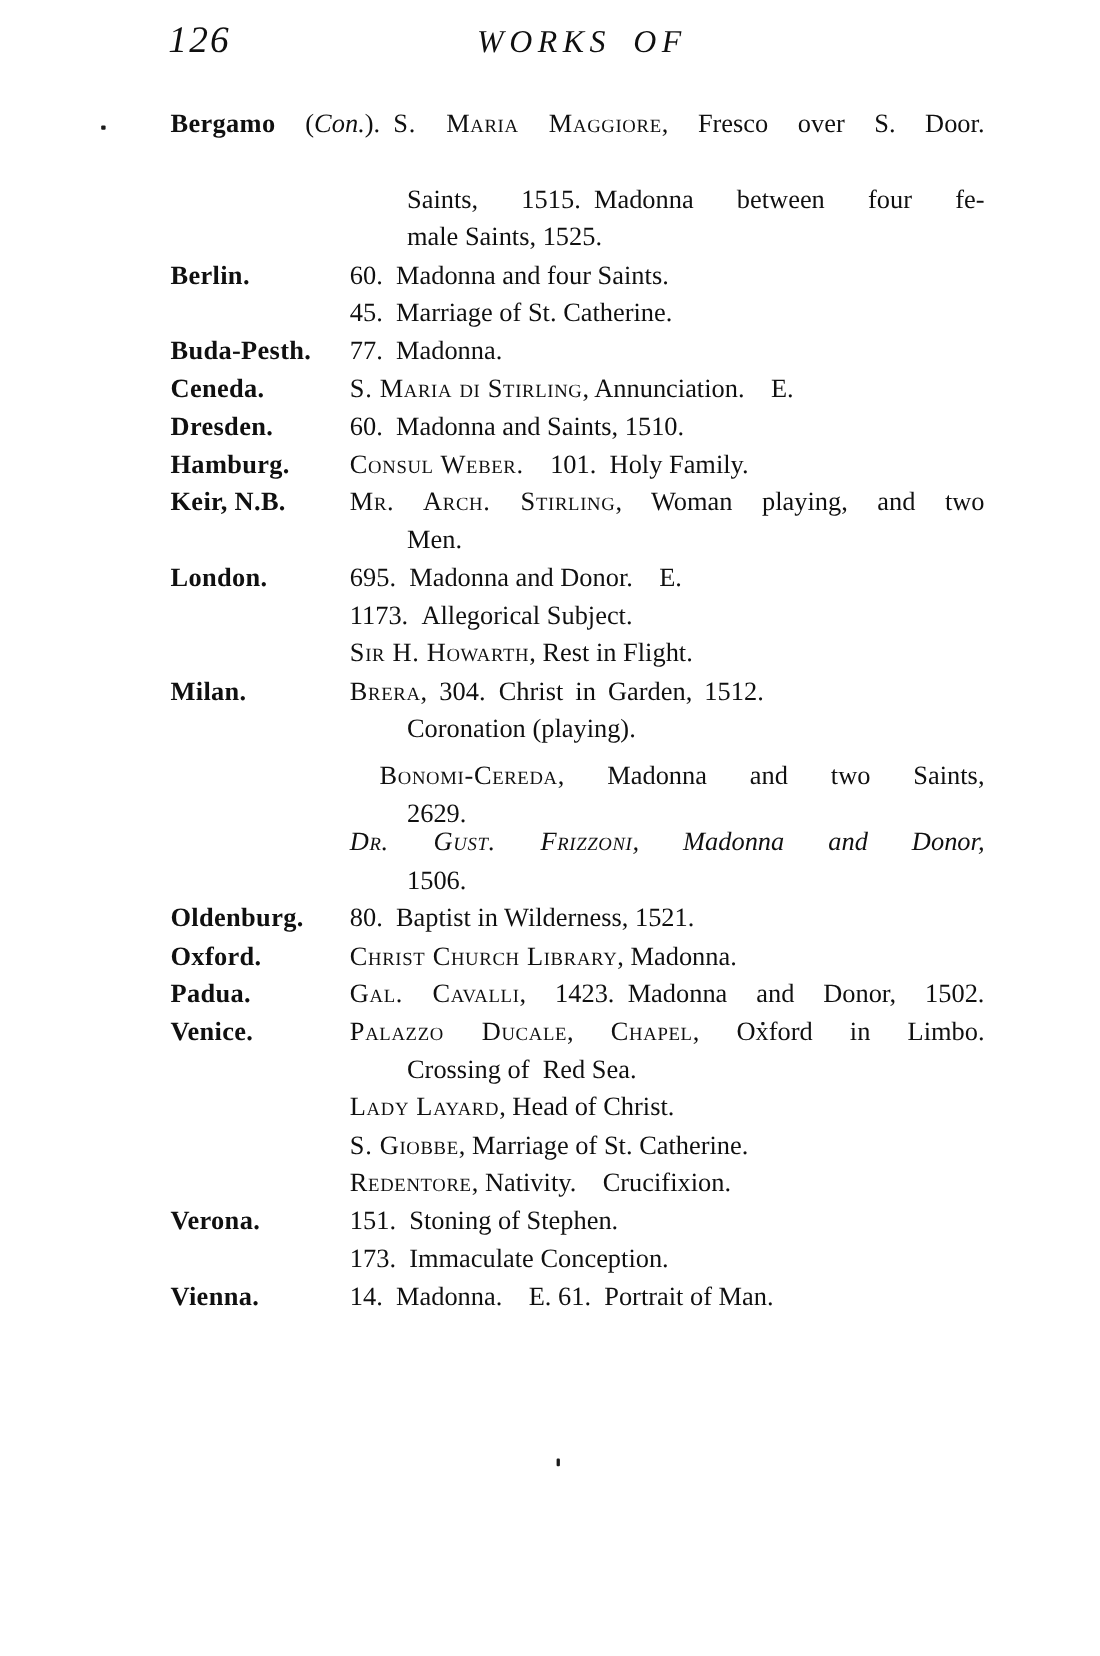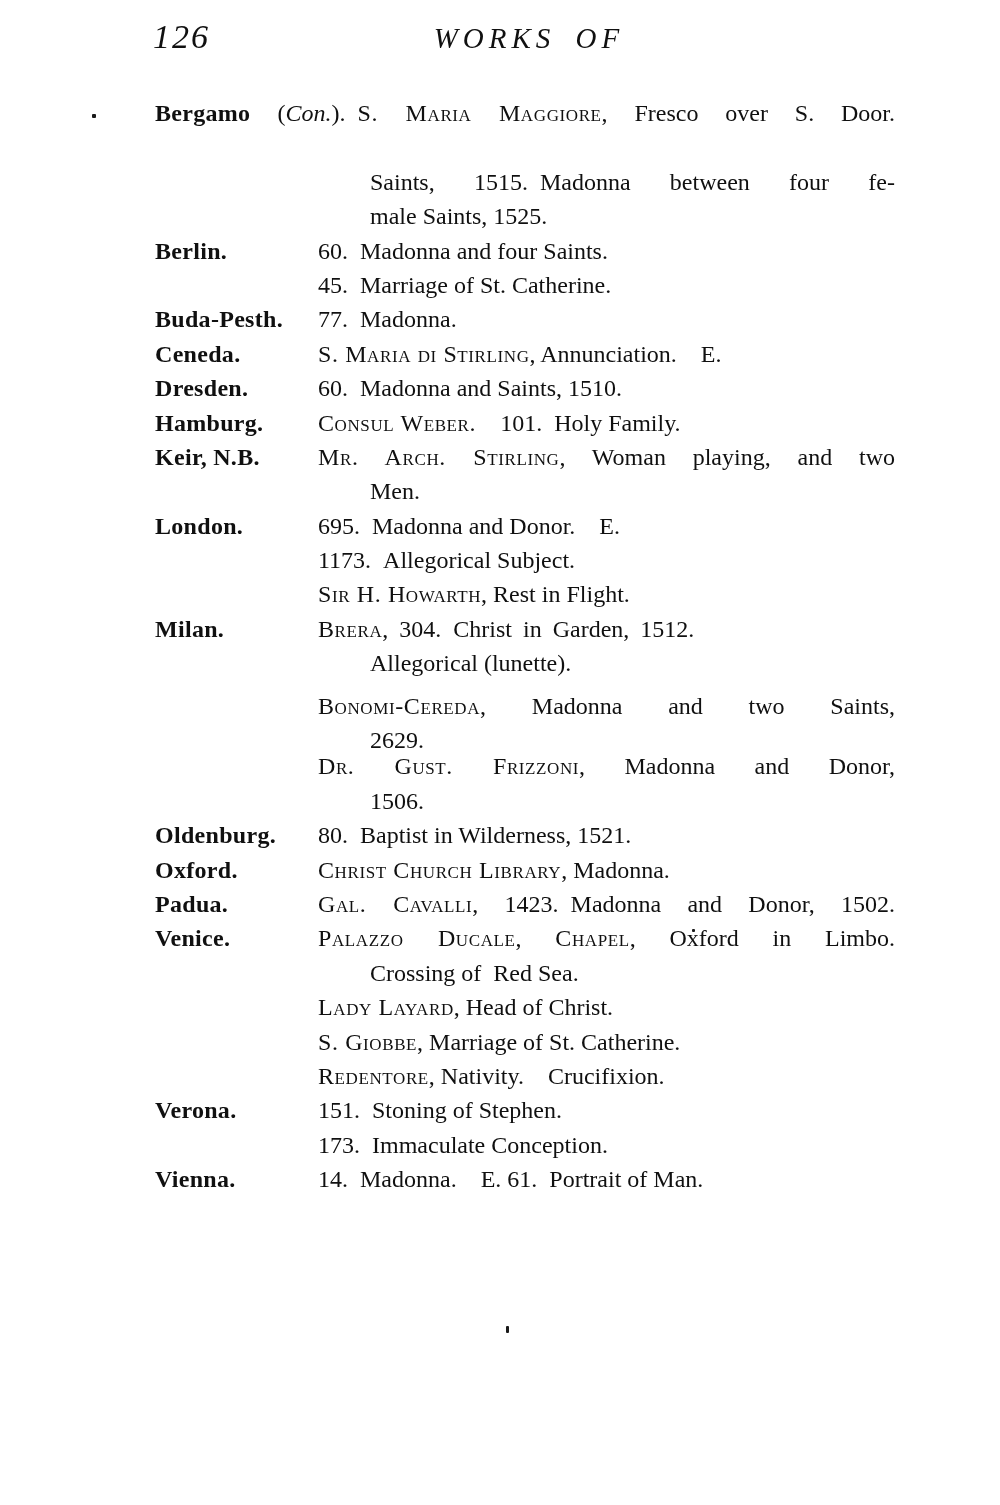--- a/index.html
+++ b/index.html
@@ -146,31 +146,31 @@
     <div class="row">
       <div class="label"></div>
       <div class="content"><span class="s-sc">Sir H. Howarth</span><span class="s-p">, Rest in Flight.</span></div>
     </div>
     <div class="row" style="word-spacing: 5px;">
       <div class="label"><span class="s-b">Milan.</span></div>
       <div class="content"><span class="s-sc">Brera</span><span class="s-p">, 304. Christ in Garden, 1512.</span></div>
     </div>
     <div class="row ind">
       <div class="label"></div>
-      <div class="content"><span class="s-p">Allegorical (lunette).</span></div>
-    </div>
-    <div class="row j" style="margin-top: 8px;">
+      <div class="content"><span class="s-p">Coronation (playing).</span></div>
+    </div>
+    <div class="row j" style="margin-top: 8px; gap: 27px;">
       <div class="label"></div>
       <div class="content"><span class="s-sc">Bonomi-Cereda</span><span class="s-p">, Madonna and two Saints,</span></div>
     </div>
     <div class="row ind">
       <div class="label"></div>
       <div class="content"><span class="s-p">2629.</span></div>
     </div>
-    <div class="row j" style="margin-top: -8px;">
+    <div class="row j" style="margin-top: -8px; font-style: italic;">
       <div class="label"></div>
       <div class="content"><span class="s-sc">Dr. Gust. Frizzoni</span><span class="s-p">, Madonna and Donor,</span></div>
     </div>
     <div class="row ind">
       <div class="label"></div>
       <div class="content"><span class="s-p">1506.</span></div>
     </div>
     <div class="row">
       <div class="label"><span class="s-b">Oldenburg.</span></div>
       <div class="content"><span class="s-p">80. Baptist in Wilderness, 1521.</span></div>

